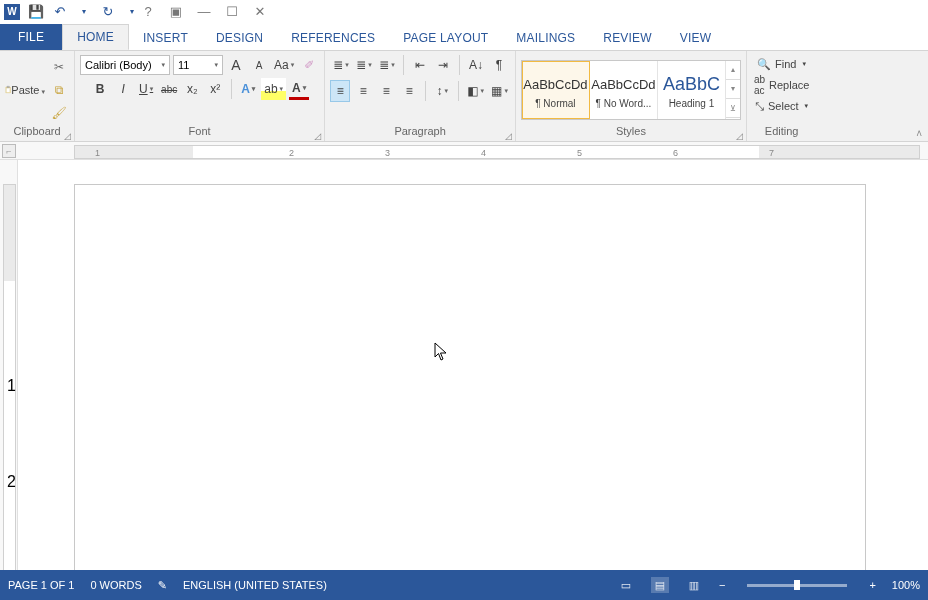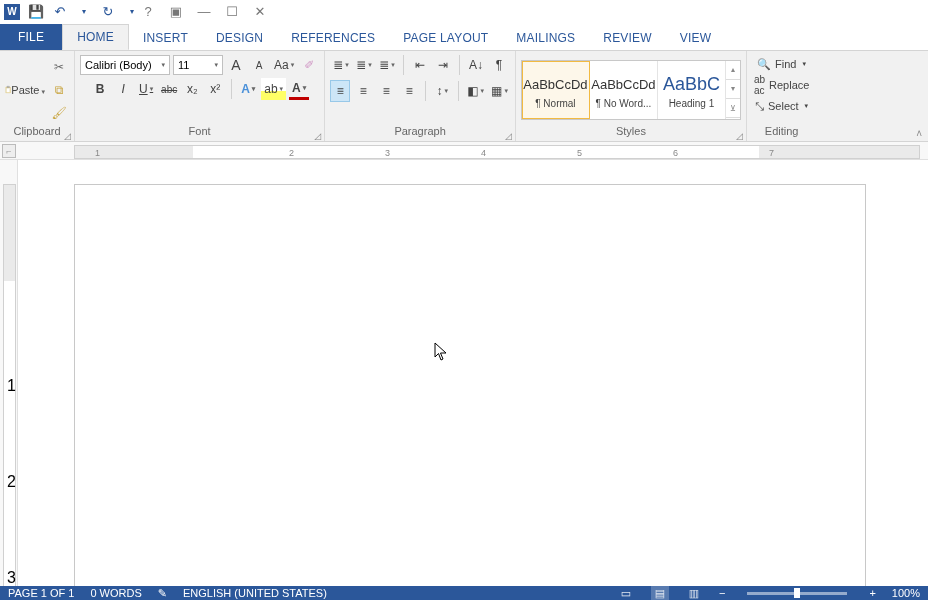--- a/index.html
+++ b/index.html
@@ -44,21 +44,21 @@
 .ruler-h .track { position:absolute; left:74px; right:8px; top:3px; height:14px; background:#fff; border:1px solid #d0d0d0;}
 .ruler-h .track .margin { position:absolute; top:0; bottom:0; background:#eaeaea;}
 .ruler-h .num { position:absolute; top:2px; font-size:9px; color:#888;}
 .doc-area { position: relative; height: 440px; background: #f0f0f0; display:flex; }
 .ruler-v { width:18px; background:#f8f8f8; border-right:1px solid #e0e0e0; position:relative;}
 .ruler-v .track { position:absolute; top:24px; bottom:0; left:3px; width:13px; background:#fff; border:1px solid #d0d0d0;}
 .ruler-v .track .margin { position:absolute; left:0; right:0; background:#eaeaea;}
 .page-wrap { flex:1; overflow:hidden; position:relative; background:#fff;}
 .page { position:absolute; left:56px; top:24px; width:792px; height:1000px; background:#fff; border:1px solid #c8c8c8; }
 .cursor-arrow { position:absolute; font-size:16px; color:#000; }
-.statusbar { height: 14px; background: #2b579a; color: #fff; display: flex; align-items: center; font-size: 11px; padding: 0 8px; gap: 16px; position:absolute; bottom:0; left:0; right:0;}
+.statusbar { height: 30px; background: #2b579a; color: #fff; display: flex; align-items: center; font-size: 11px; padding: 0 8px; gap: 16px; position:absolute; bottom:0; left:0; right:0;}
 .statusbar .spacer { flex: 1; }
 .statusbar .view-btn { width:18px; height:16px; display:inline-flex; align-items:center; justify-content:center; opacity:0.85;}
 .statusbar .view-btn.active { background: rgba(255,255,255,0.25); }
 .zoom-slider { width: 100px; height: 3px; background: rgba(255,255,255,0.5); position: relative; margin: 0 6px; }
 .zoom-slider .thumb { position: absolute; width: 6px; height: 10px; background: #fff; top: -4px; left: 47px; }
 .align-active { background:#cde6f7; border:1px solid #98c8e8; }
 </style>
 </head>
 <body>
 

